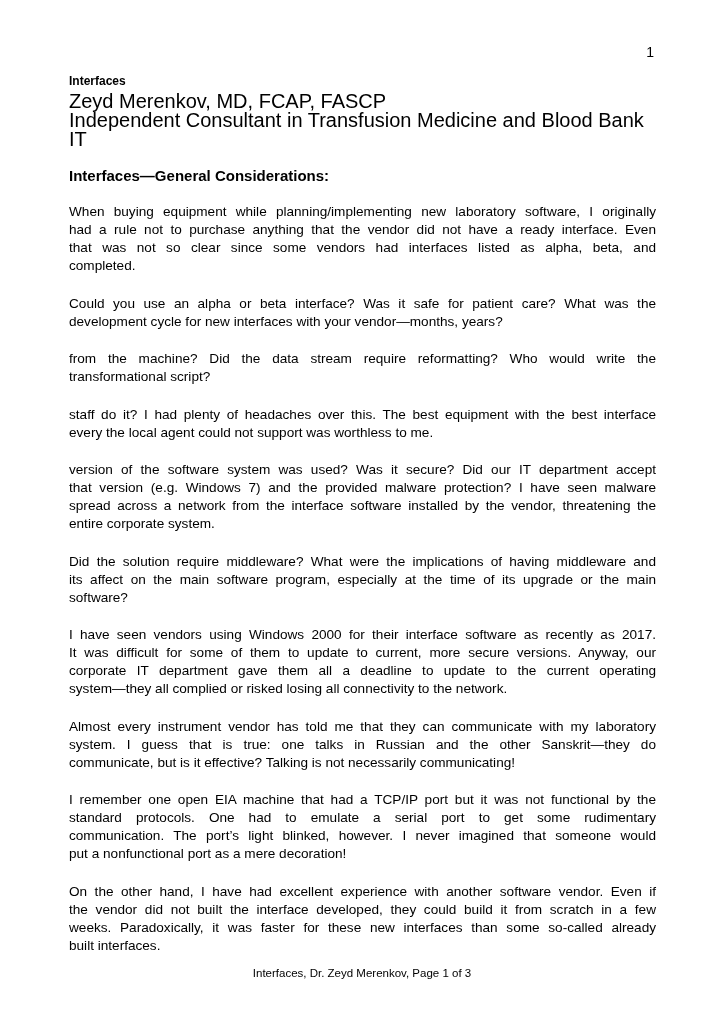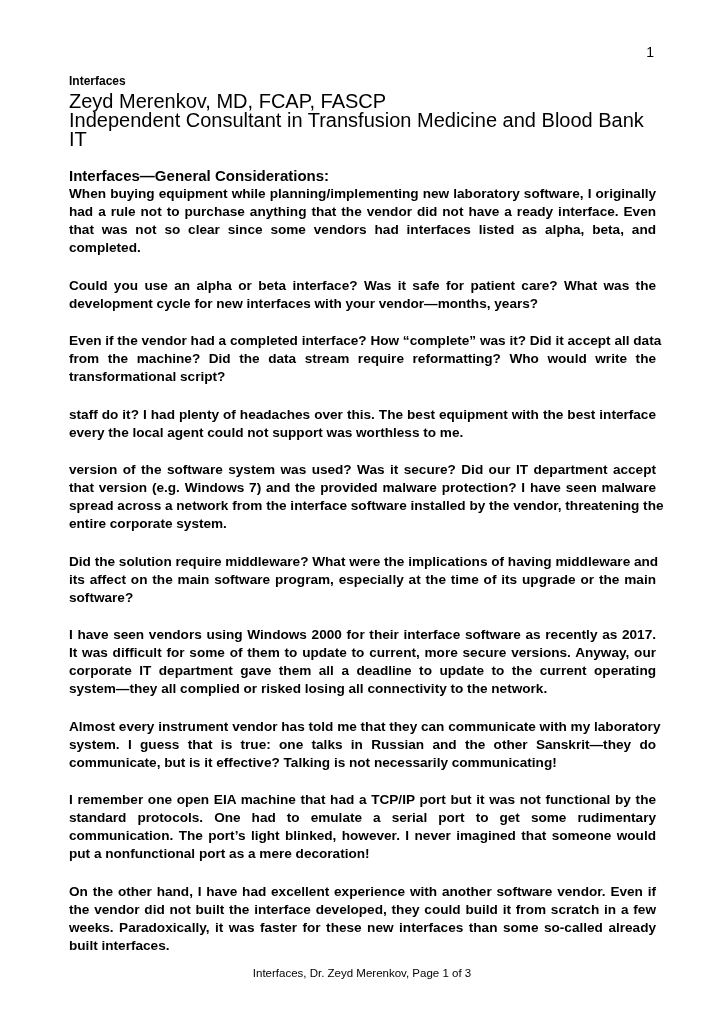--- a/index.html
+++ b/index.html
@@ -40,21 +40,21 @@
       line-height: 19px;
       margin: 0;
     }
     .section-heading {
       font-size: 15px;
       font-weight: bold;
       line-height: 18px;
       margin: 18px 0 0 0;
     }
     .body-text {
-      font-weight: bold;
+      margin-top: 18px;
     }
     .para {
       font-size: 13.6px;
       line-height: 18px;
       margin: 0 0 19.5px 0;
     }
     .line {
       display: block;
       text-align: justify;
       text-align-last: justify;
@@ -89,21 +89,20 @@
         <span class="line">When buying equipment while planning/implementing new laboratory software, I originally</span>
         <span class="line">had a rule not to purchase anything that the vendor did not have a ready interface.  Even</span>
         <span class="line">that was not so clear since some vendors had interfaces listed as alpha, beta, and</span>
         <span class="line last">completed.</span>
       </p>
       <p class="para">
         <span class="line">Could you use an alpha or beta interface?  Was it safe for patient care?  What was the</span>
         <span class="line last">development cycle for new interfaces with your vendor—months, years?</span>
       </p>
       <p class="para">
-        <span class="line">Even if the vendor had a completed interface? How “complete” was it?  Did it accept all data</span>
         <span class="line">from the machine?  Did the data stream require reformatting?  Who would write the</span>
         <span class="line last">transformational script?</span>
       </p>
       <p class="para">
         <span class="line">staff do it?  I had plenty of headaches over this.  The best equipment with the best interface</span>
         <span class="line last">every the local agent could not support was worthless to me.</span>
       </p>
       <p class="para">
         <span class="line">version of the software system was used?  Was it secure?  Did our IT department accept</span>
         <span class="line">that version (e.g. Windows 7) and the provided malware protection?  I have seen malware</span>

